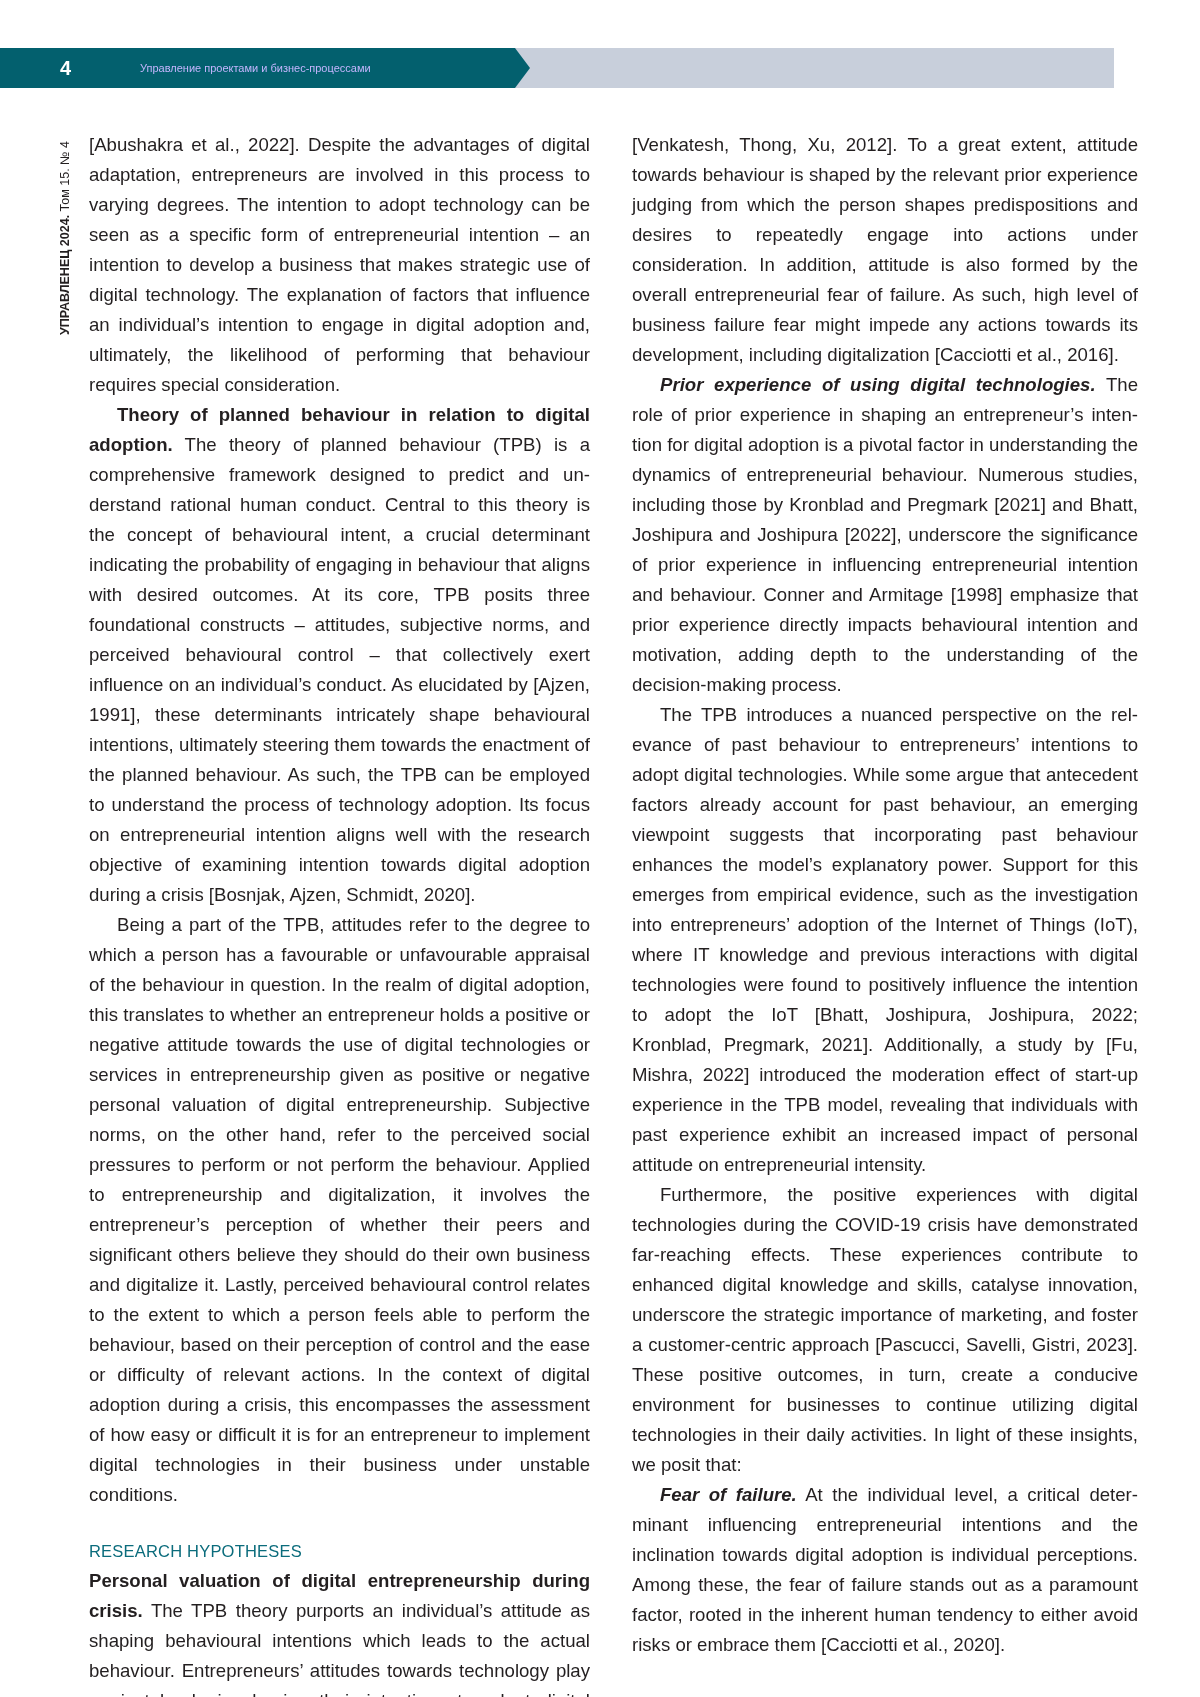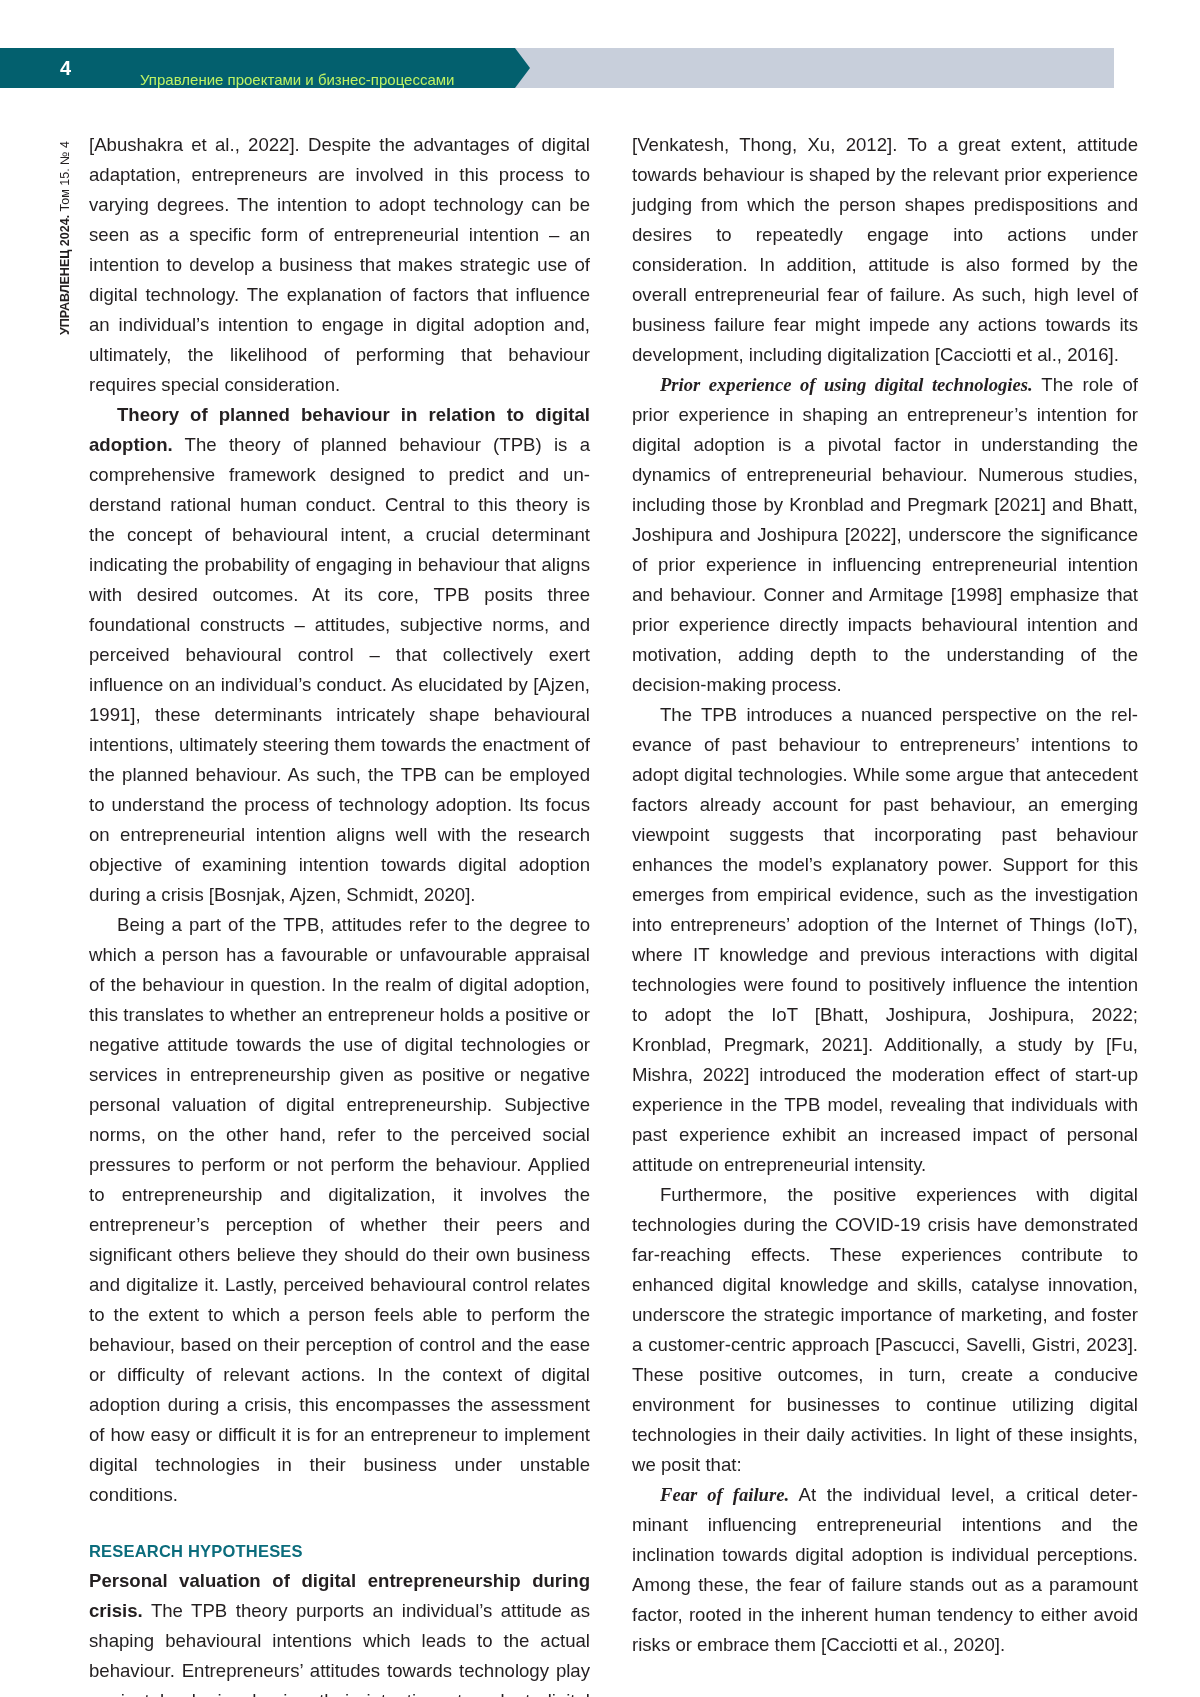--- a/index.html
+++ b/index.html
@@ -3,33 +3,33 @@
 <meta charset="utf-8">
 <style>
   html, body { margin: 0; padding: 0; background: #ffffff; }
   body { width: 1200px; height: 1697px; position: relative; overflow: hidden;
          font-family: "Liberation Sans", "DejaVu Sans", sans-serif; color: #231f20; }
   .header { position: absolute; top: 48px; left: 0; width: 1114px; height: 40px; }
   .header-grey { position: absolute; top: 0; left: 500px; width: 614px; height: 40px; background: #c8cfdb; }
   .header-teal { position: absolute; top: 0; left: 0; width: 550px; height: 40px; background: #03606e;
                  clip-path: polygon(0 0, 515px 0, 530px 20px, 515px 40px, 0 40px); }
   .page-num { position: absolute; left: 60px; top: 6px; color: #fff; font-weight: bold; font-size: 20px; line-height: 28px; }
-  .running-title { position: absolute; left: 140px; top: 20px; color: #bef264; font-size: 15px; line-height: 24px; }
+  .running-title { position: absolute; left: 140px; top: 8px; color: #c4b5fd; font-size: 11px; line-height: 24px; }
   .side-label { position: absolute; left: 58px; top: 335px; transform-origin: 0 0; transform: rotate(-90deg);
                 white-space: nowrap; font-size: 12.5px; color: #231f20; }
   .side-label b { font-weight: bold; }
   .col { position: absolute; top: 130px; font-size: 18.6px; line-height: 30px; text-align: justify;
          hyphens: manual; }
   .col.left { left: 89px; width: 501px; }
   .col.right { left: 632px; width: 506px; }
   .col p { margin: 0; }
   .indent { text-indent: 28px; }
-  .section-head { color: #0b6c7c; font-weight: bold; font-size: 16.5px; margin-top: 26px !important; letter-spacing: 0.2px; }
+  .section-head { color: #0b6c7c; font-weight: normal; font-size: 16.5px; margin-top: 26px !important; letter-spacing: 0.2px; }
   .bold-lead { font-weight: bold; }
-  .bi-lead { font-weight: bold; font-style: italic; font-family: Liberation Serif, serif; }
+  .bi-lead { font-weight: bold; font-style: italic; }
   .hyp { font-style: italic; }
 </style>
 </head>
 <body>
 
 <div class="header">
   <div class="header-grey"></div>
   <div class="header-teal">
     <span class="page-num">4</span>
     <span class="running-title">Управление проектами и бизнес-процессами</span>

